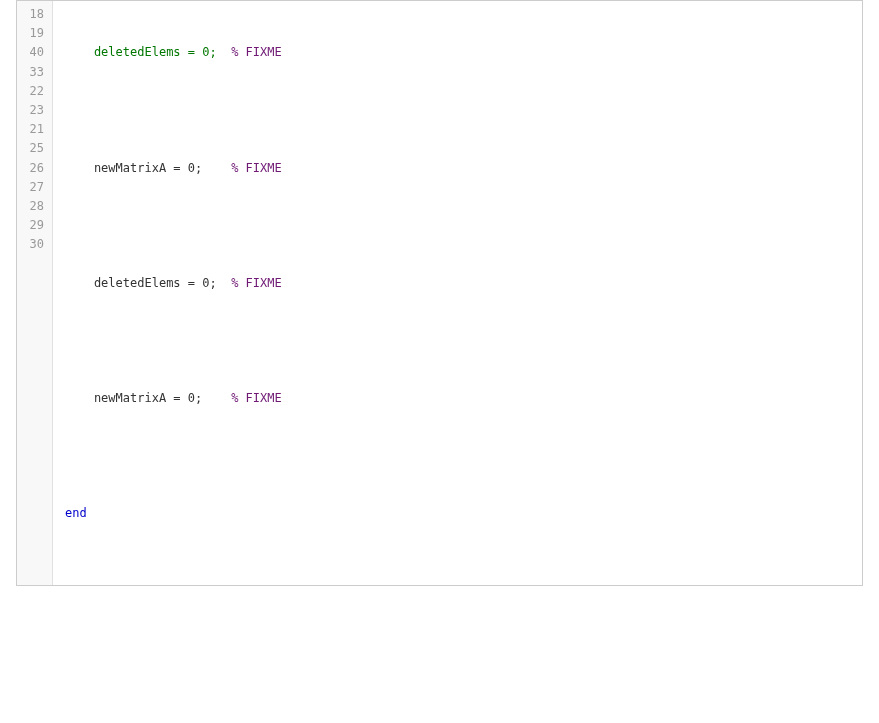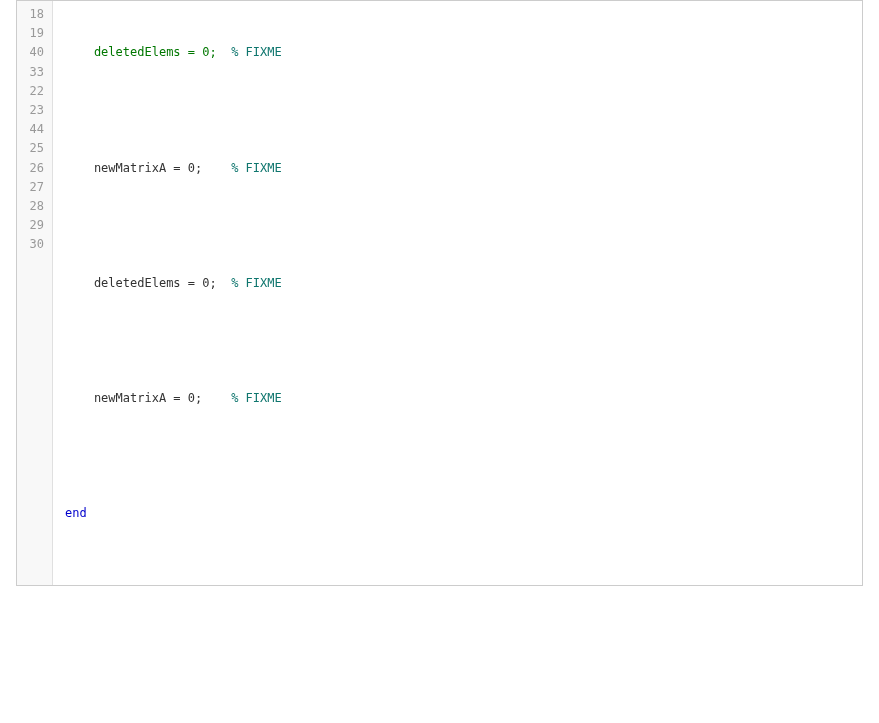--- a/index.html
+++ b/index.html
@@ -41,21 +41,21 @@
       white-space: pre;
       overflow-x: auto;
     }
     .code-content div {
       line-height: 1.6;
     }
 
     
     .kw-green { color: #007700; }
     .kw-blue { color: #0000cc; margin-top: 35px; }
-    .comment { color: #0f766e; }
+    .comment { color: #701a75; }
 
     
     .main-wrapper {
       padding: 0 16px 16px 16px;
       max-width: 879px;
     }
   </style>
 </head>
 <body>
 
@@ -63,21 +63,21 @@
 
   <div class="code-editor">
     <div class="code-editor-inner">
       <div class="line-numbers">
         <div>18</div>
         <div>19</div>
         <div>40</div>
         <div>33</div>
         <div>22</div>
         <div>23</div>
-        <div>44</div>
+        <div>21</div>
         <div>25</div>
         <div>26</div>
         <div>27</div>
         <div>28</div>
         <div>29</div>
         <div>30</div>
       </div>
       <div class="code-content">
         <div><span class="kw-green">    deletedElems = 0;  </span><span class="comment">% FIXME</span></div>
         <div>&nbsp;</div>

